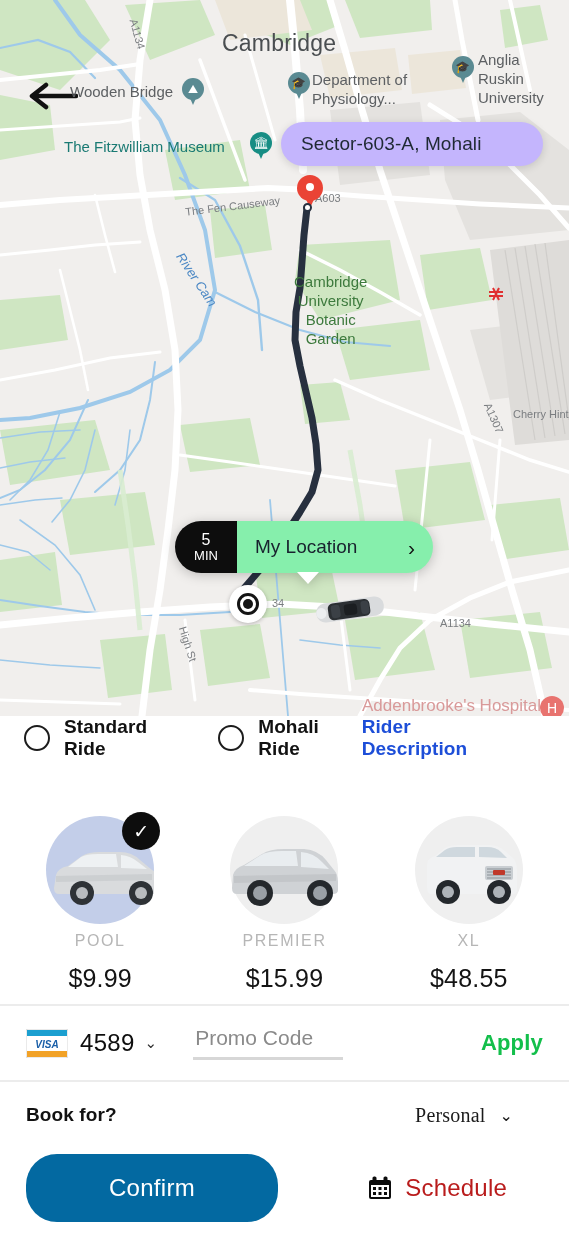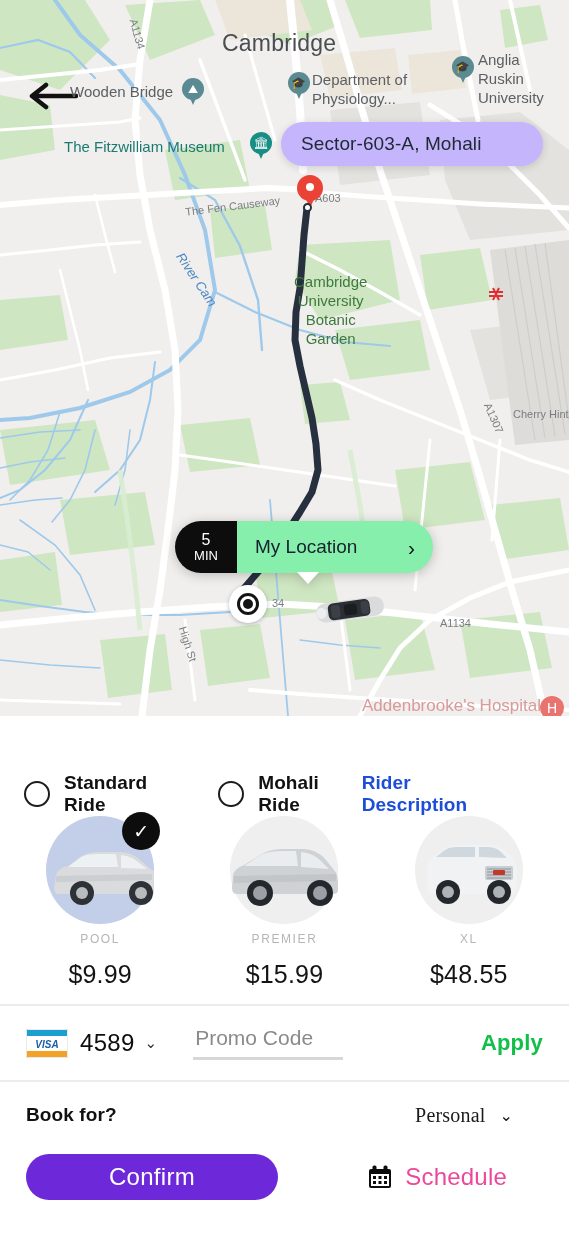--- a/index.html
+++ b/index.html
@@ -139,21 +139,21 @@
   }
 
   
   .sheet {
     position: absolute; left: 0; top: 716px; width: 569px; height: 518px;
     background: #fff;
   }
 
   
   .ride-type-row {
-    display: flex; align-items: flex-end;
+    display: flex; align-items: flex-start;
     height: 100px; padding: 0 24px;
   }
   .radio-item { display: flex; align-items: center; cursor: pointer; }
   .radio-circle {
     width: 26px; height: 26px; border-radius: 50%;
     border: 2px solid #1c1c1c; background: #fff; flex: none;
   }
   .radio-label { font-size: 19px; color: #111; margin-left: 14px; font-weight: 600; letter-spacing: .1px; }
   .gap-a { width: 30px; }
   .rider-desc {
@@ -175,21 +175,21 @@
   .veh-circle.sel { background: #c3cee9; }
   .veh-check {
     position: absolute; right: -6px; top: -4px;
     width: 38px; height: 38px; border-radius: 50%;
     background: #0d0d0d; color: #fff;
     display: flex; align-items: center; justify-content: center;
     font-size: 19px; z-index: 3;
   }
   .veh-art { position: absolute; inset: 0; z-index: 2; }
   .veh-name {
-    margin-top: 8px; font-size: 12px; letter-spacing: 1.6px;
+    margin-top: 8px; font-size: 16px; letter-spacing: 1.6px;
     color: #b6b6b6;
   }
   .veh-price { margin-top: 14px; font-size: 25px; color: #141414; letter-spacing: .2px; }
 
   .divider { height: 1px; background: #e8e8e8; margin: 0; }
   .divider.thick { height: 2px; background: #ececec; }
 
   
   .pay-row {
     height: 74px; display: flex; align-items: center; padding: 0 26px;
@@ -217,32 +217,32 @@
     height: 66px; display: flex; align-items: center; padding: 0 26px;
   }
   .bookfor-label { font-size: 19px; font-weight: 700; color: #111; letter-spacing: .1px; }
   .bookfor-val-wrap { margin-left: auto; display: flex; align-items: center; cursor: pointer; padding-right: 30px; }
   .bookfor-val { font-size: 20px; color: #1a1a1a; letter-spacing: .2px; font-family: Liberation Serif, serif; }
   .bookfor-chev { font-size: 16px; color: #1a1a1a; margin-left: 14px; }
 
   
   .action-row { display: flex; align-items: center; padding: 6px 26px 0 26px; }
   .confirm-btn {
-    width: 252px; height: 46px; border-radius: 31px;
-    background: #6d28d9; color: #fff; border: none;
+    width: 252px; height: 68px; border-radius: 31px;
+    background: #0369a1; color: #fff; border: none;
     font-family: "Liberation Sans", sans-serif;
     font-size: 24px; letter-spacing: .3px; cursor: pointer;
   }
   .schedule-btn {
     margin-left: auto; display: flex; align-items: center; cursor: pointer;
     background: none; border: none; padding-right: 36px;
     font-family: "Liberation Sans", sans-serif;
   }
   .schedule-ico { width: 26px; height: 26px; flex: none; }
-  .schedule-text { font-size: 24px; color: #ec4899; margin-left: 12px; letter-spacing: .2px; }
+  .schedule-text { font-size: 24px; color: #b91c1c; margin-left: 12px; letter-spacing: .2px; }
 </style>
 </head>
 <body>
 
 <div class="phone">
 
   <div class="map">
 
     <svg class="map-svg" viewBox="0 0 569 716">
       <defs>

